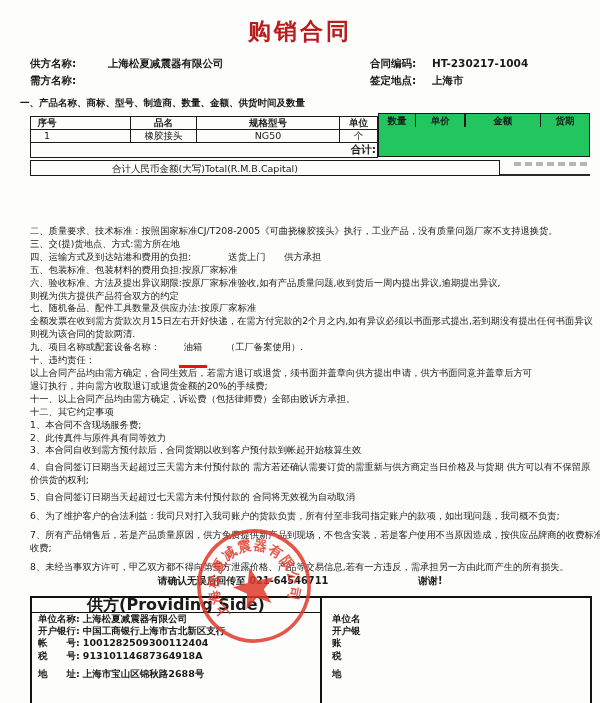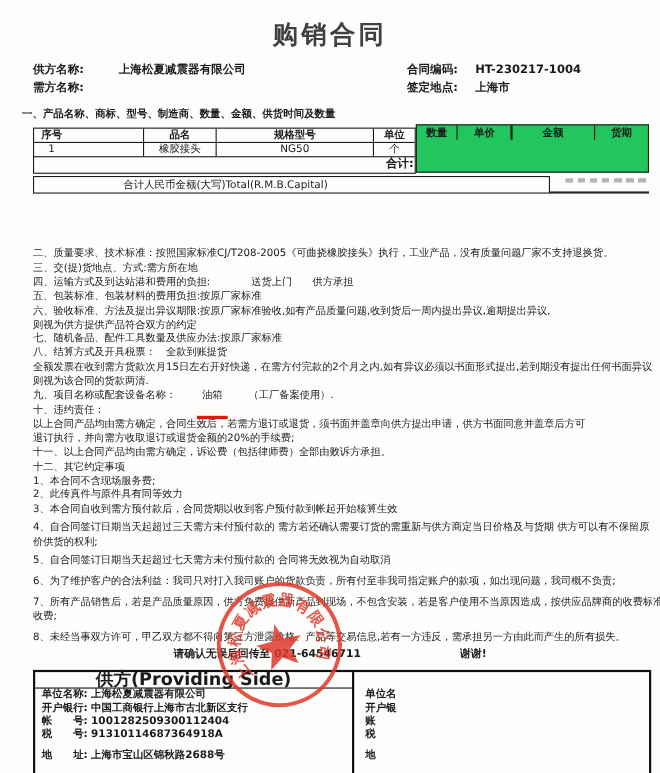--- a/index.html
+++ b/index.html
@@ -1,21 +1,21 @@
 <!DOCTYPE html>
 <html><head>
 <meta charset="utf-8">
 <style>
   * { margin:0; padding:0; box-sizing:border-box; }
   html,body { background:#ffffff; }
   body { font-family:"DejaVu Sans", sans-serif; color:#1a1a1a; }
   .page { position:relative; width:600px; height:703px; background:#fdfdfc; overflow:hidden; }
 
   
-  .title { text-align:center; padding-top:16px; font-size:23px; font-weight:bold; letter-spacing:3px; color:#404040; }
+  .title { text-align:center; padding-top:16px; font-size:23px; font-weight:bold; letter-spacing:3px; color:#b91c1c; }
   .head-grid { margin:8px 30px 0 30px; font-size:10.5px; font-weight:bold; }
   .head-row { display:flex; line-height:17px; }
   .hl-left { width:340px; display:flex; }
   .hl-left .lab { width:62px; }
   .hl-left .val { margin-left:16px; }
   .hl-right { display:flex; }
   .hl-right .lab { width:58px; }
   .hl-right .val { margin-left:4px; }
 
   
@@ -130,21 +130,20 @@
   </div>
 
   <div class="terms">
     <div class="term">二、质量要求、技术标准：按照国家标准CJ/T208-2005《可曲挠橡胶接头》执行，工业产品，没有质量问题厂家不支持退换货。</div>
     <div class="term">三、交(提)货地点、方式:需方所在地</div>
     <div class="term">四、运输方式及到达站港和费用的负担:　　　　送货上门　　供方承担</div>
     <div class="term">五、包装标准、包装材料的费用负担:按原厂家标准</div>
     <div class="term">六、验收标准、方法及提出异议期限:按原厂家标准验收,如有产品质量问题,收到货后一周内提出异议,逾期提出异议,</div>
     <div class="term">则视为供方提供产品符合双方的约定</div>
     <div class="term">七、随机备品、配件工具数量及供应办法:按原厂家标准</div>
-    <div class="term">八、结算方式及开具税票：　全款到账提货</div>
     <div class="term">全额发票在收到需方货款次月15日左右开好快递，在需方付完款的2个月之内,如有异议必须以书面形式提出,若到期没有提出任何书面异议</div>
     <div class="term">则视为该合同的货款两清.</div>
     <div class="term">
       <span>九、项目名称或配套设备名称：　　</span><span class="hl-red">油箱</span><span>　　（工厂备案使用）.</span>
     </div>
     <div class="term">十、违约责任：</div>
     <div class="term">以上合同产品均由需方确定，合同生效后，若需方退订或退货，须书面并盖章向供方提出申请，供方书面同意并盖章后方可</div>
     <div class="term">退订执行，并向需方收取退订或退货金额的20%的手续费;</div>
     <div class="term">十一、以上合同产品均由需方确定，诉讼费（包括律师费）全部由败诉方承担。</div>
     <div class="term">十二、其它约定事项</div>

